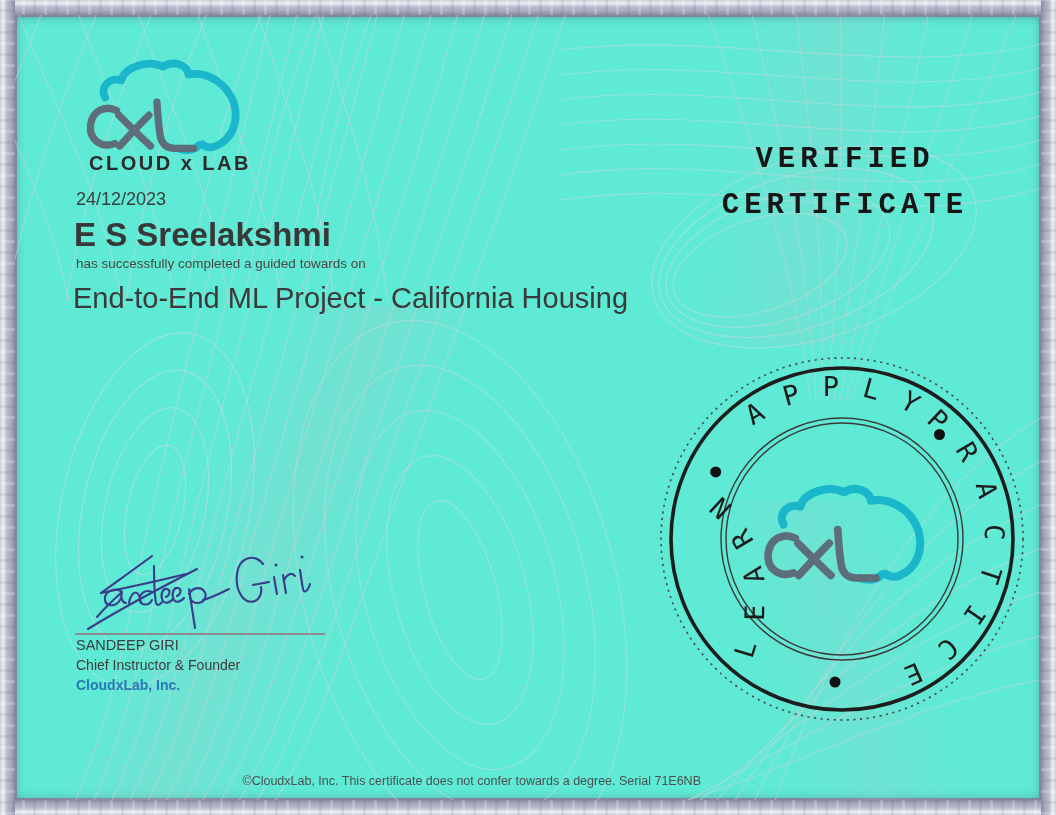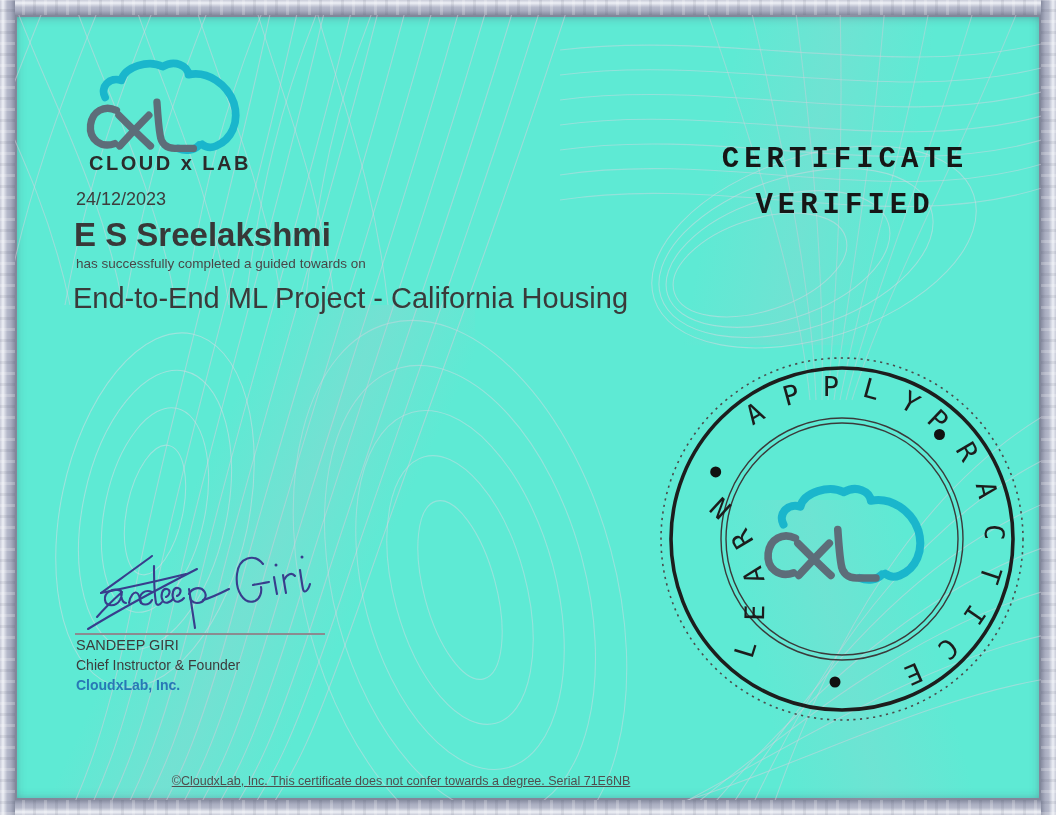--- a/index.html
+++ b/index.html
@@ -58,22 +58,22 @@
   
   .seal{position:absolute;left:639px;top:336px;width:376px;height:376px;}
   .seal-word{font-family:"DejaVu Sans Mono",monospace;font-size:27px;fill:#1c1c1c;}
   
   .signature-svg{position:absolute;left:51px;top:523px;width:250px;height:100px;}
   .sig-line{position:absolute;left:60px;top:618px;width:250px;height:2px;background:#8b8b90;}
   .signer-name{position:absolute;left:61px;top:622px;font-size:14.5px;color:#3c3c3c;}
   .signer-title{position:absolute;left:61px;top:642px;font-size:14px;color:#3c3c3c;text-align:center;}
   .signer-company{position:absolute;left:61px;top:662px;font-size:14px;font-weight:700;color:#2878b5;cursor:pointer;text-align:center;}
   
-  .footer-text{position:absolute;left:86px;top:759px;width:600px;text-align:center;
-    font-size:12.5px;color:#4f4f4f;text-decoration:underline;}
+  .footer-text{position:absolute;left:86px;top:759px;width:600px;text-align:right;
+    font-size:12.5px;color:#4f4f4f;}
 </style>
 </head>
 <body>
 
 <svg width="0" height="0" style="position:absolute">
   <symbol id="cxl-logo" viewBox="0 -10 200 132">
     <g fill="none" stroke-linecap="round" stroke-linejoin="round">
 
       <path stroke="#1ab6cc" stroke-width="9.5" d="M 31 46 C 24 33 37 20 51 25 C 55 8 85 -1 102 8 C 117 -1 133 7 134 18 C 158 13 182 30 190 53 C 197 77 187 98 168 106 C 162 108.5 156 108 151 104"></path>
       <path stroke="#1ab6cc" stroke-width="9.5" d="M 121 109 C 131 113 141 111 147 105"></path>
@@ -164,22 +164,22 @@
       <use href="#cxl-logo" x="0" y="-10" width="200" height="132"></use>
     </svg>
     <div class="brand-text">CLOUD x LAB</div>
 
     <div class="date">24/12/2023</div>
     <div class="recipient">E S Sreelakshmi</div>
     <div class="completion">has successfully completed a guided towards on</div>
     <div class="course-title">End-to-End ML Project - California Housing</div>
 
     <div class="verified">
+      <div>VERIFIED</div>
       <div>CERTIFICATE</div>
-      <div>VERIFIED</div>
     </div>
 
     <svg class="seal" viewBox="0 0 376 376">
       <circle cx="188" cy="188" r="181" fill="none" stroke="#4a4a4a" stroke-width="1.6" stroke-dasharray="2.2 4.4"></circle>
       <circle cx="188" cy="188" r="171" fill="none" stroke="#1d1d1d" stroke-width="3.6"></circle>
       <circle cx="188" cy="188" r="121" fill="none" stroke="#3a3a3a" stroke-width="1.4"></circle>
       <circle cx="188" cy="188" r="116" fill="none" stroke="#3a3a3a" stroke-width="1.4"></circle>
       <path id="arcTop" d="M 45 188 A 143 143 0 0 1 331 188" fill="none"></path>
       <path id="arcRight" d="M 270 71 A 143 143 0 0 1 225 326" fill="none"></path>
       <path id="arcLeft" d="M 100 301 A 143 143 0 0 0 55 134" fill="none"></path>

